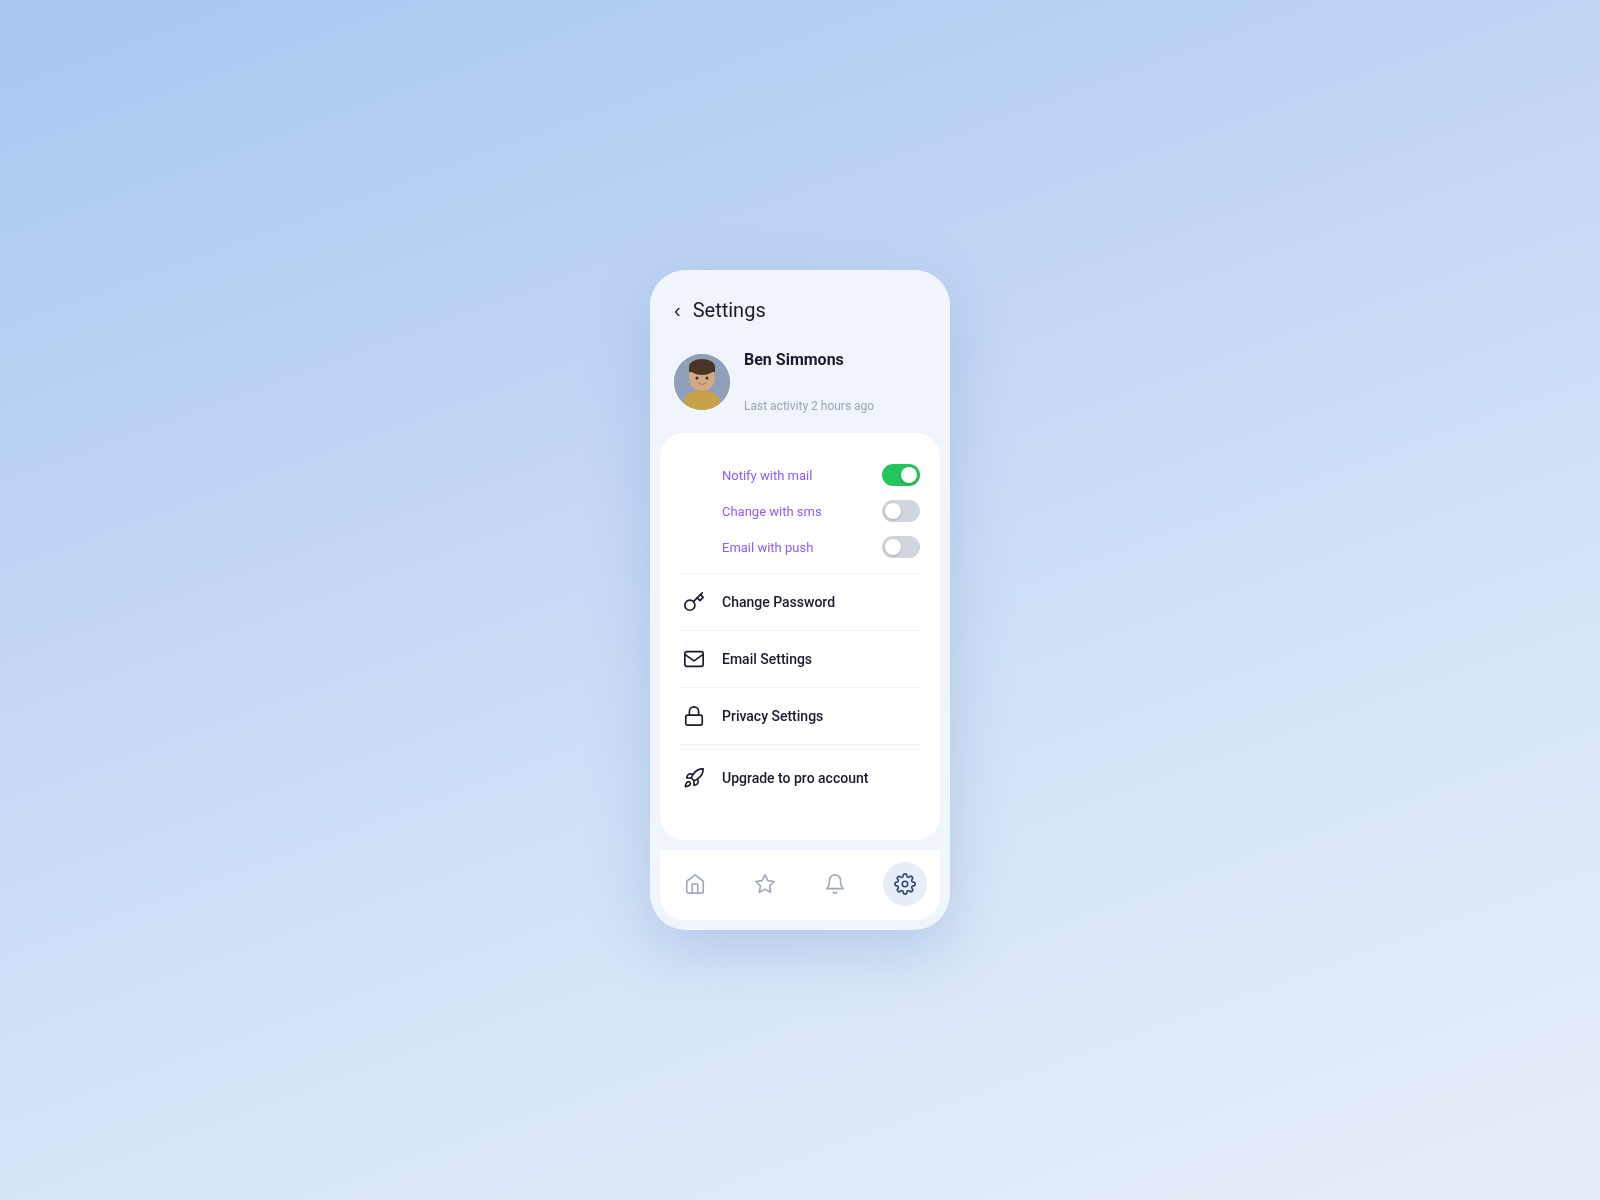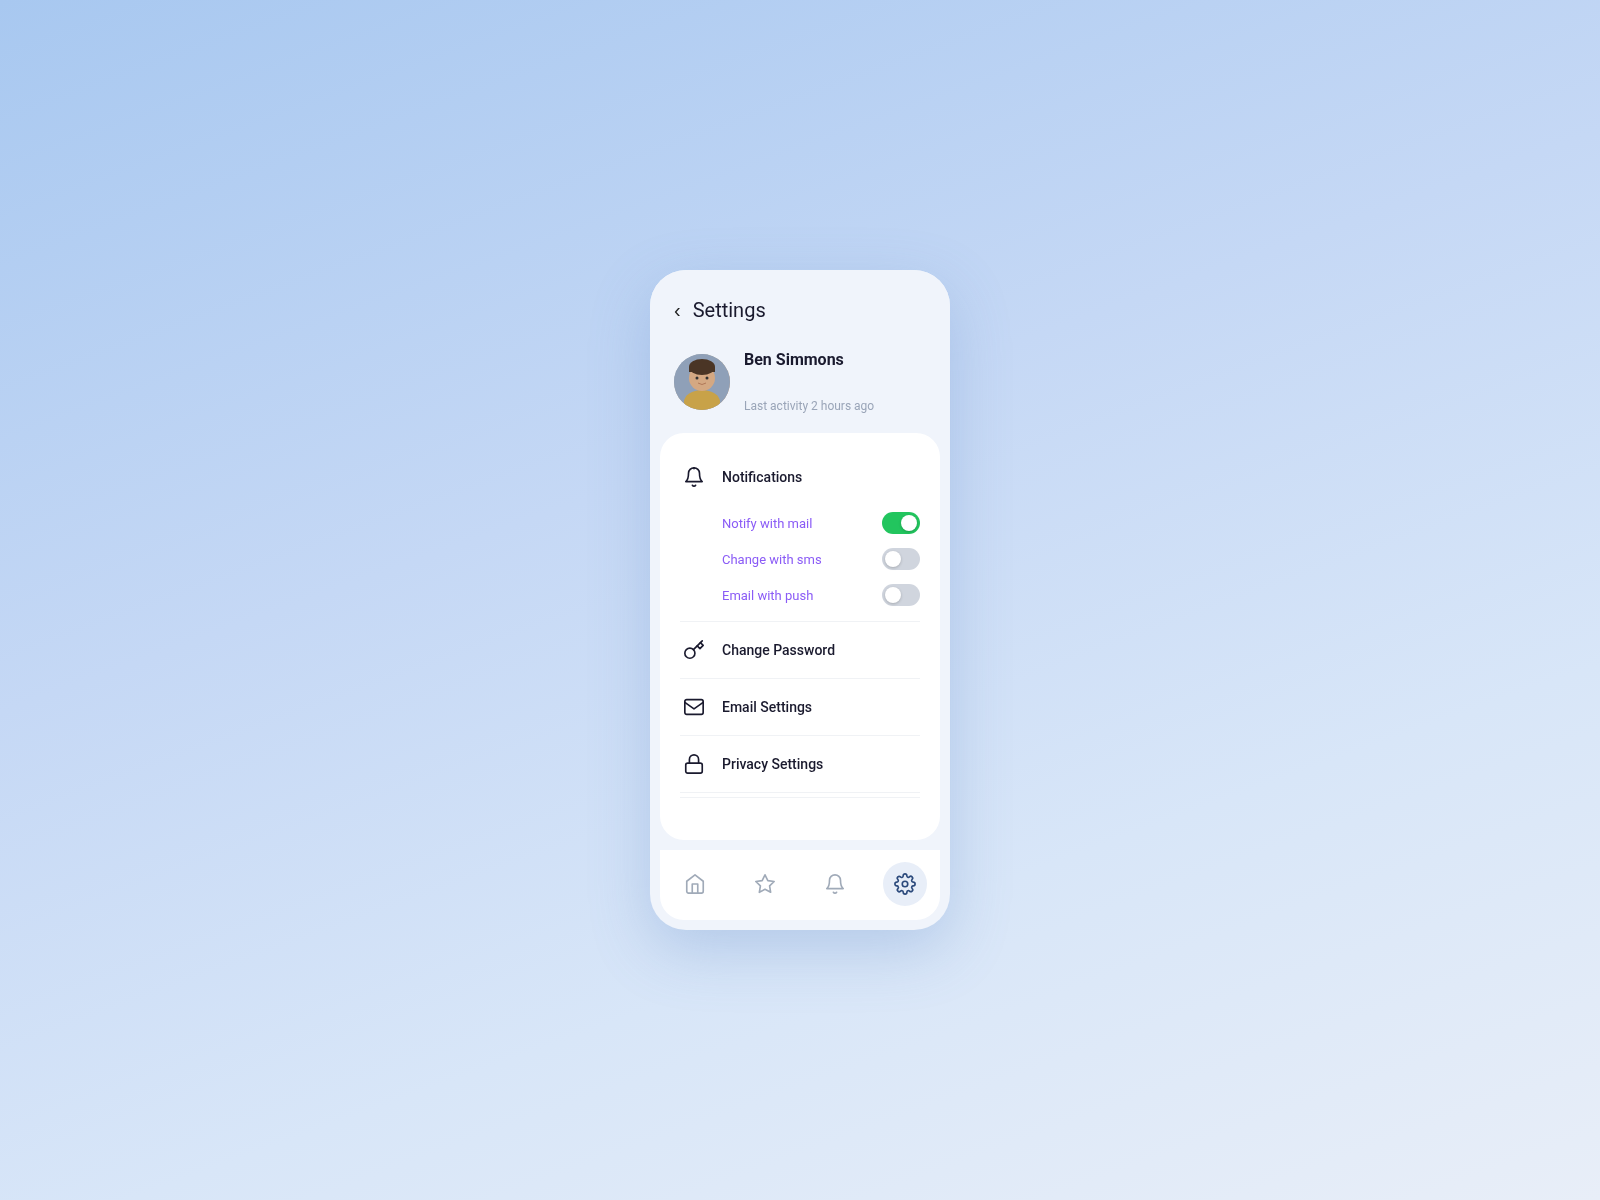--- a/index.html
+++ b/index.html
@@ -271,30 +271,20 @@
     </div>
     <div class="profile-info">
       <span class="profile-name">Ben Simmons</span>
       <span class="profile-activity">Last activity 2 hours ago</span>
     </div>
   </div>
 
   <div class="content-card">
     <div class="menu-section">
 
-      <div class="menu-item">
-        <div class="menu-icon">
-          <svg viewBox="0 0 24 24">
-              <path d="M18 8A6 6 0 0 0 6 8c0 7-3 9-3 9h18s-3-2-3-9"></path>
-              <path d="M13.73 21a2 2 0 0 1-3.46 0"></path>
-              <path d="M12 2v1"></path>
-            </svg>
-        </div>
-        <span class="menu-label">Notifications</span>
-      </div>
 
       <div class="notification-sub">
 
         <div class="sub-item">
           <span class="sub-label">Notify with mail</span>
           <div class="toggle on"></div>
         </div>
 
         <div class="sub-item">
           <span class="sub-label">Change with sms</span>
@@ -342,20 +332,31 @@
             </svg>
         </div>
         <span class="menu-label">Privacy Settings</span>
       </div>
 
       <div class="divider"></div>
 
 
       <div class="divider"></div>
 
+      <div class="menu-item">
+        <div class="menu-icon">
+          <svg viewBox="0 0 24 24">
+              <path d="M4.5 16.5c-1.5 1.26-2 5-2 5s3.74-.5 5-2c.71-.84.7-2.13-.09-2.91a2.18 2.18 0 0 0-2.91-.09z"></path>
+              <path d="M12 15l-3-3a22 22 0 0 1 2-3.95A12.88 12.88 0 0 1 22 2c0 2.72-.78 7.5-6 11a22.35 22.35 0 0 1-4 2z"></path>
+              <path d="M9 12H4s.55-3.03 2-4c1.62-1.08 5 0 5 0"></path>
+              <path d="M12 15v5s3.03-.55 4-2c1.08-1.62 0-5 0-5"></path>
+            </svg>
+        </div>
+        <span class="menu-label">Upgrade to pro account</span>
+      </div>
 
     </div>
   </div>
 
   <div class="bottom-nav">
 
     <div class="nav-item">
       <svg viewBox="0 0 24 24">
         <path d="M3 9l9-7 9 7v11a2 2 0 0 1-2 2H5a2 2 0 0 1-2-2z"></path>
         <polyline points="9 22 9 12 15 12 15 22"></polyline>

